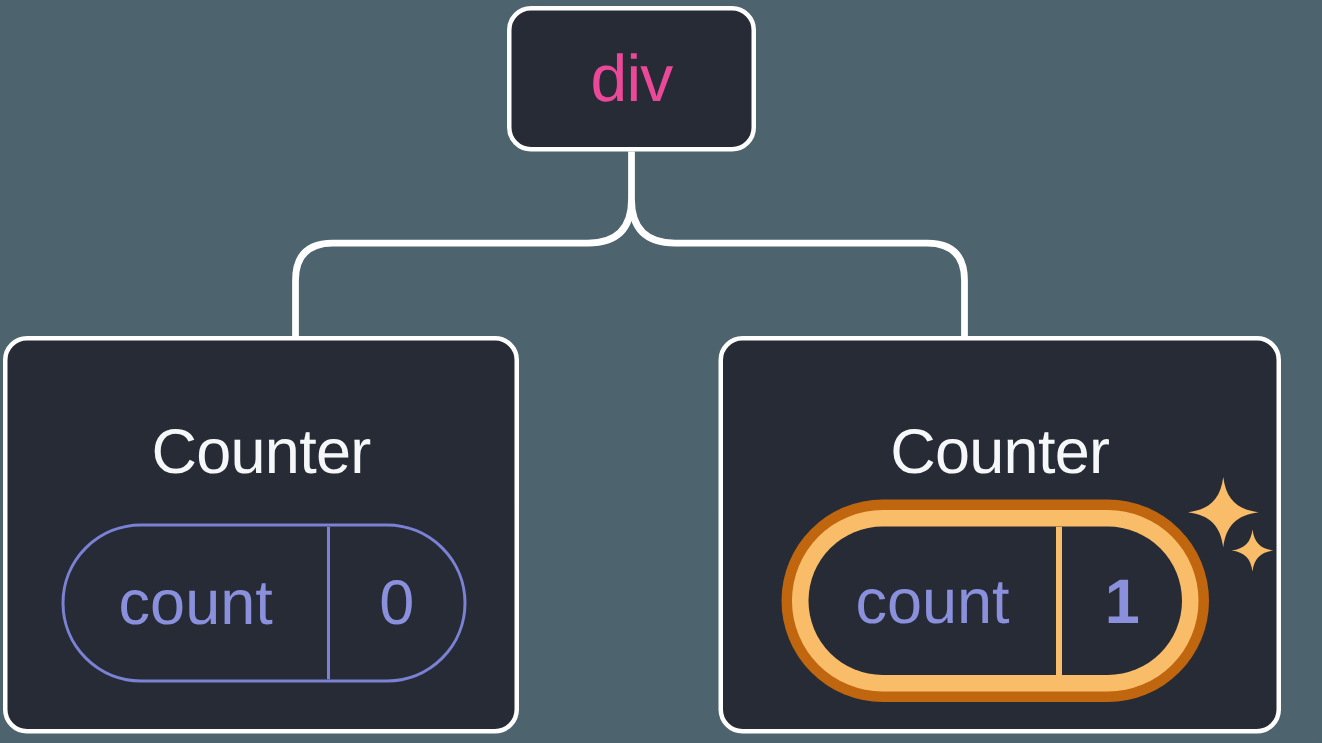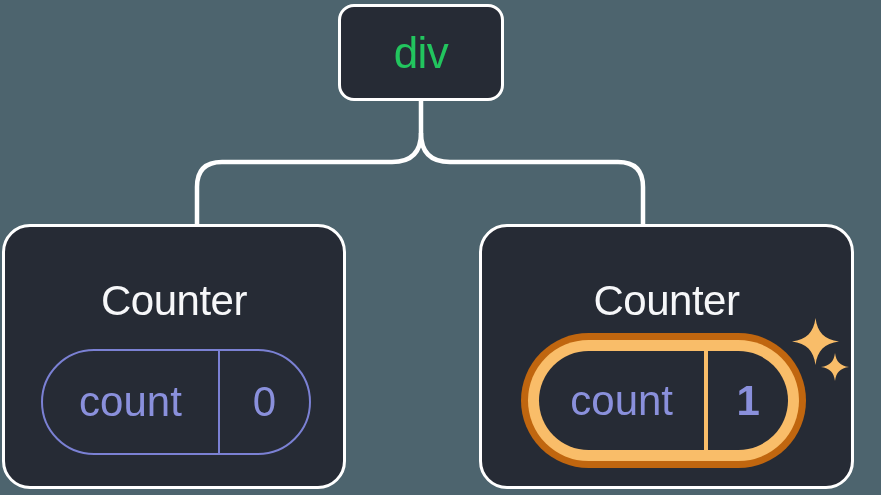--- a/index.html
+++ b/index.html
@@ -27,31 +27,31 @@
   .node-root {
     position: absolute;
     left: 338px; top: 4px;
     width: 166px; height: 97px;
     background: #262b35;
     border: 3px solid #ffffff;
     border-radius: 16px;
     display: flex;
     align-items: center;
     justify-content: center;
-    color: #22c55e;
+    color: #ec4899;
     font-size: 44px;
     letter-spacing: -0.5px;
   }
   .card {
     position: absolute;
     top: 224px;
     height: 265px;
     background: #262b35;
     border: 3px solid #ffffff;
-    border-radius: 28px;
+    border-radius: 16px;
   }
   .card-left  { left: 2px;   width: 344px; }
   .card-right { left: 479px; width: 375px; }
   .card-title {
     position: absolute;
     top: 50px;
     left: 0;
     width: 100%;
     text-align: center;
     color: #f6f7f9;

